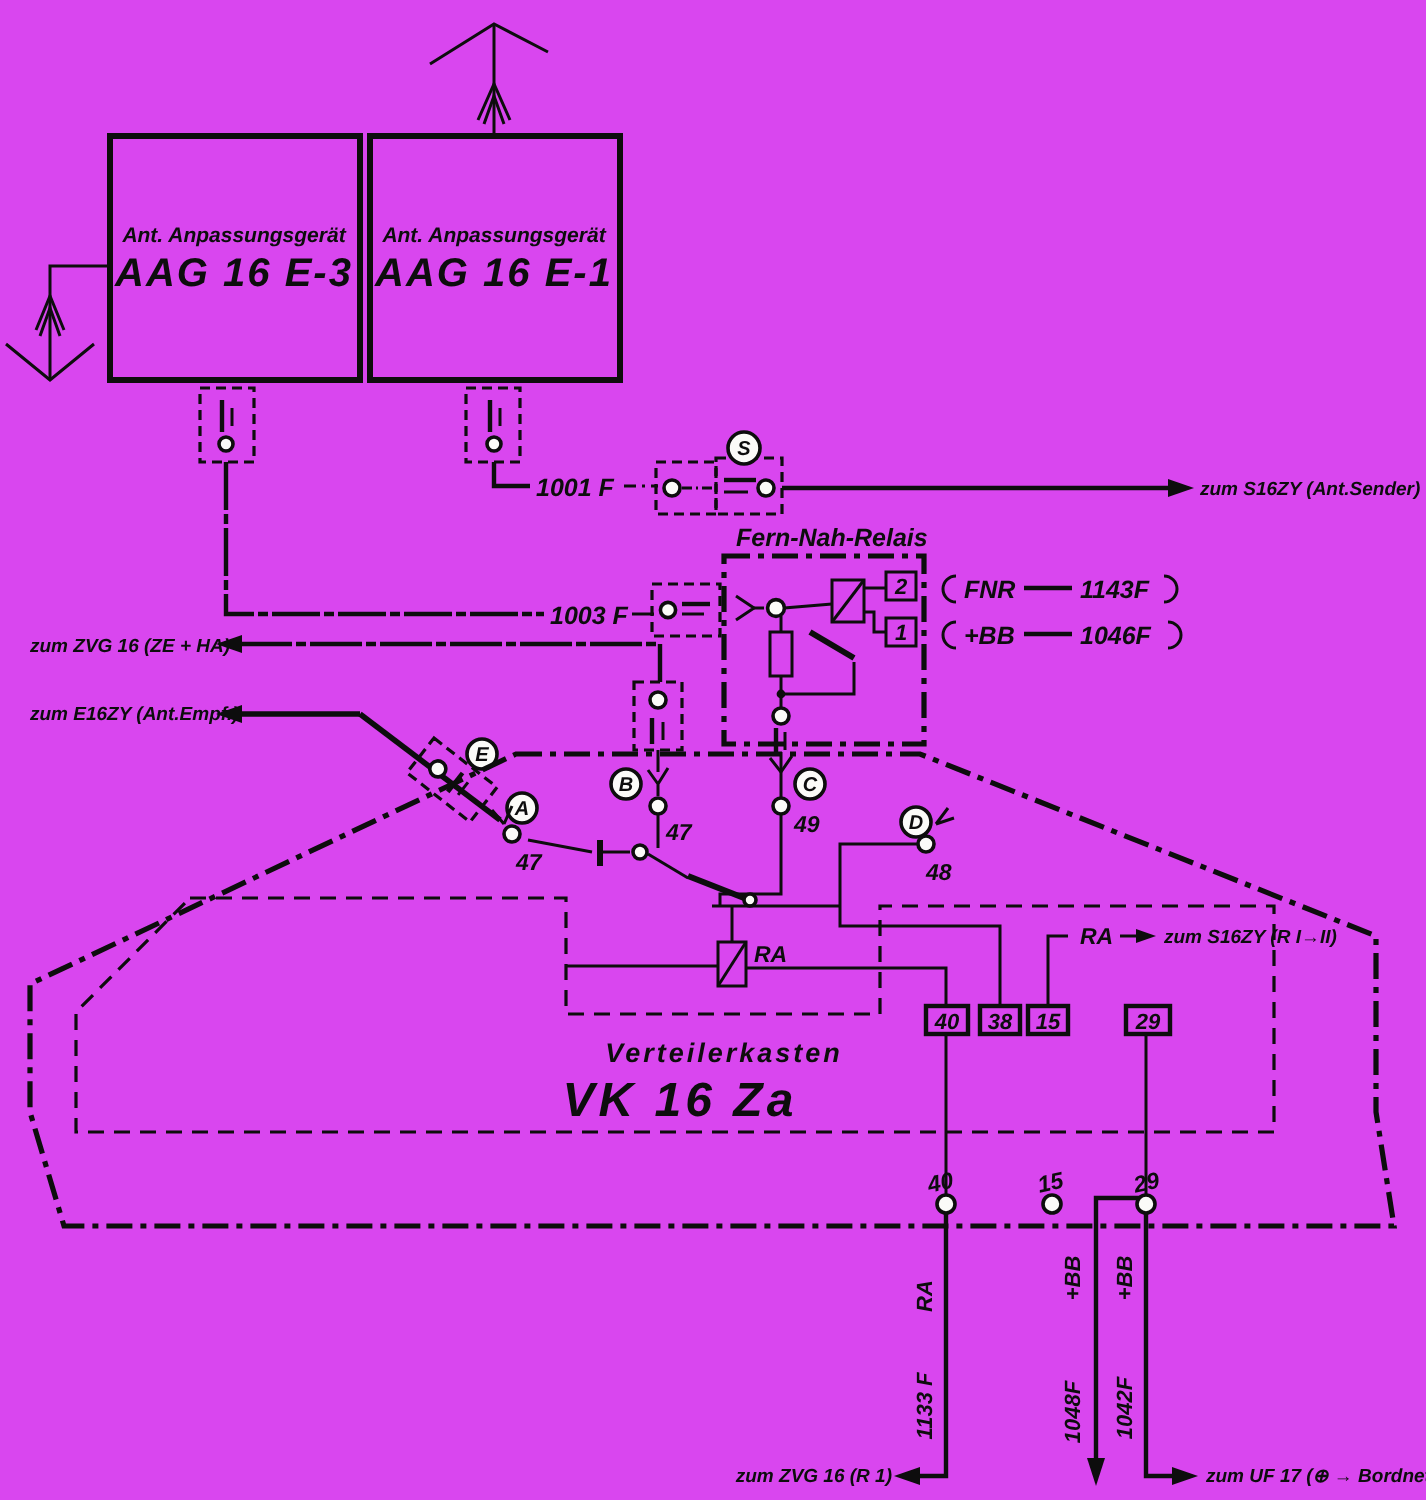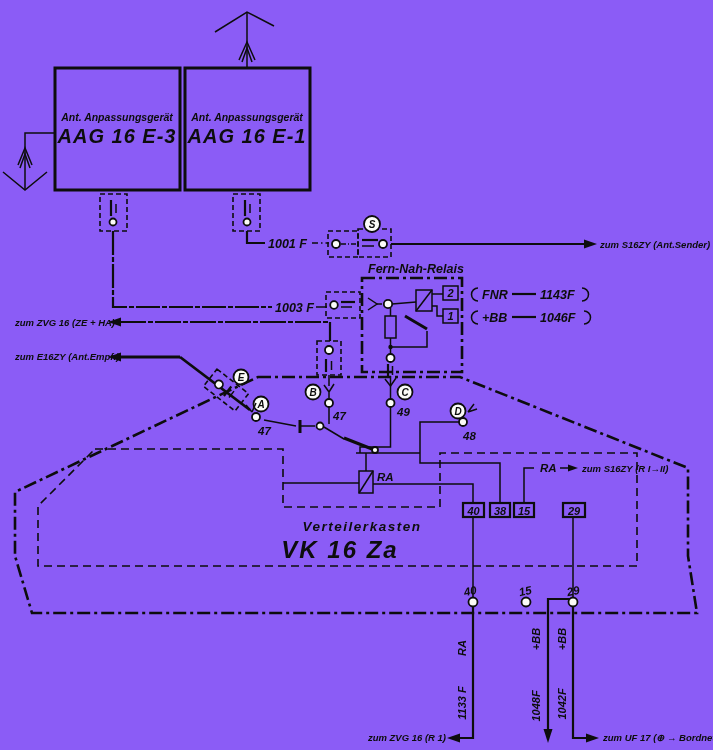--- a/index.html
+++ b/index.html
@@ -1,16 +1,16 @@
 <!DOCTYPE html>
 <html><head>
 <meta charset="utf-8">
 <style>
   html,body{margin:0;padding:0;background:#fafaf7;}
-  .stage{position:relative;width:713px;height:750px;background:#8b5cf6;overflow:hidden;
+  .stage{position:relative;width:713px;height:750px;background:#d946ef;overflow:hidden;
          font-family:"Liberation Sans",sans-serif;}
   svg{position:absolute;left:0;top:0;}
   text{fill:#0d0d0d;font-family:"Liberation Sans",sans-serif;font-style:italic;font-weight:bold;}
   .lbl{font-size:12.5px;}
   .sm{font-size:9.5px;}
   .pin{font-size:11.5px;}
   .blk{font-size:11px;}
   .circ{font-size:10px;}
   .sub{font-size:10.5px;}
   .big{font-size:20px;letter-spacing:1px;}

